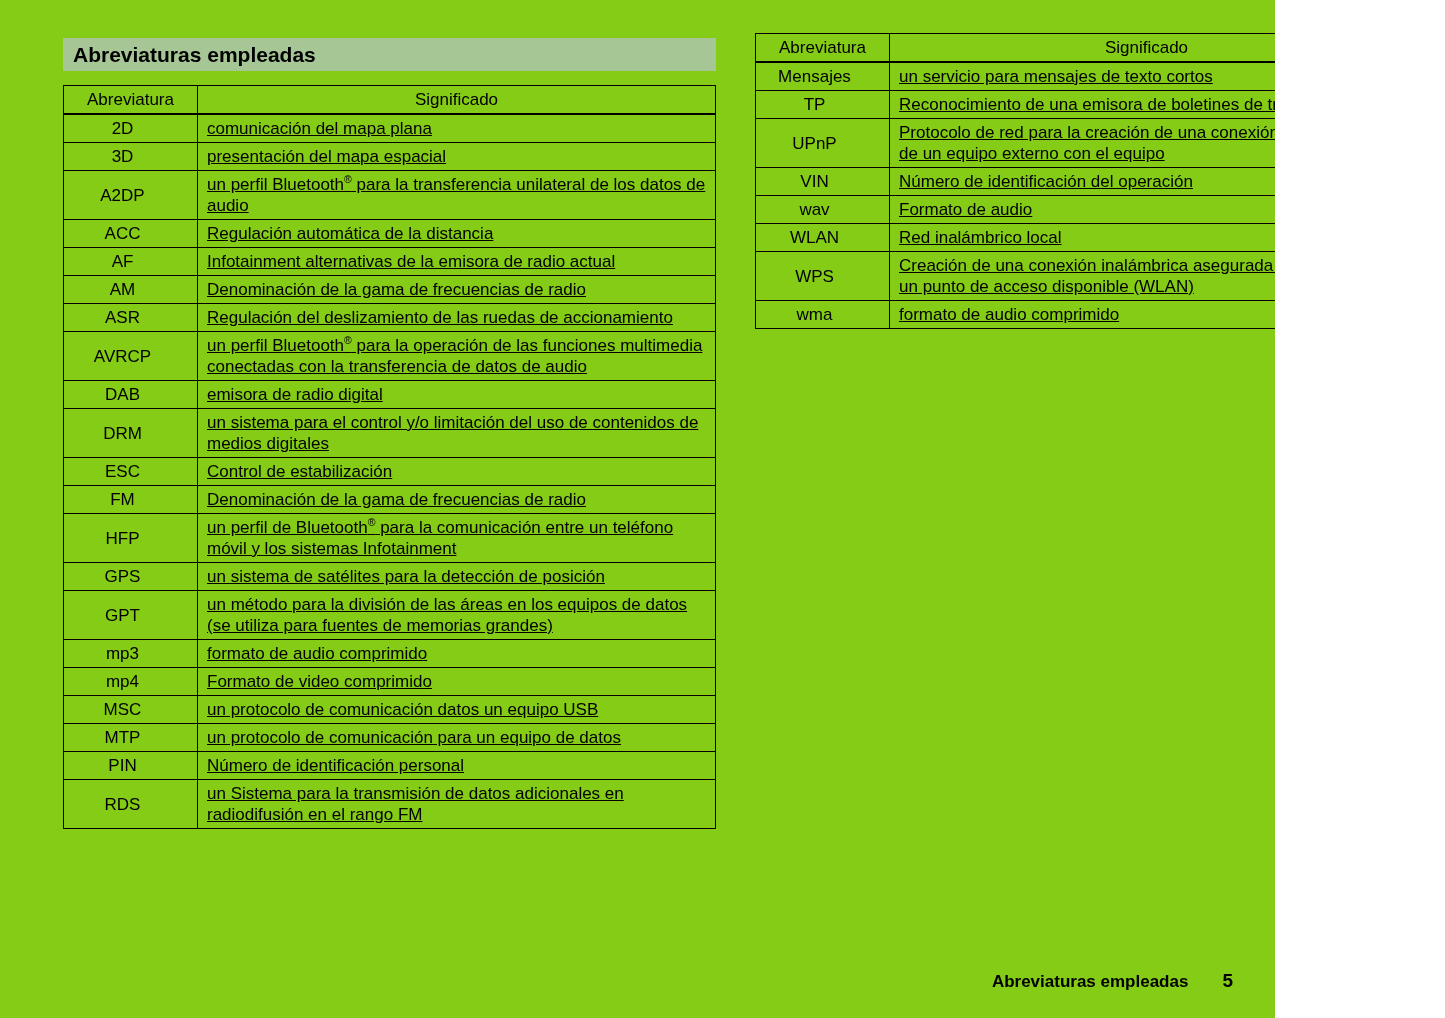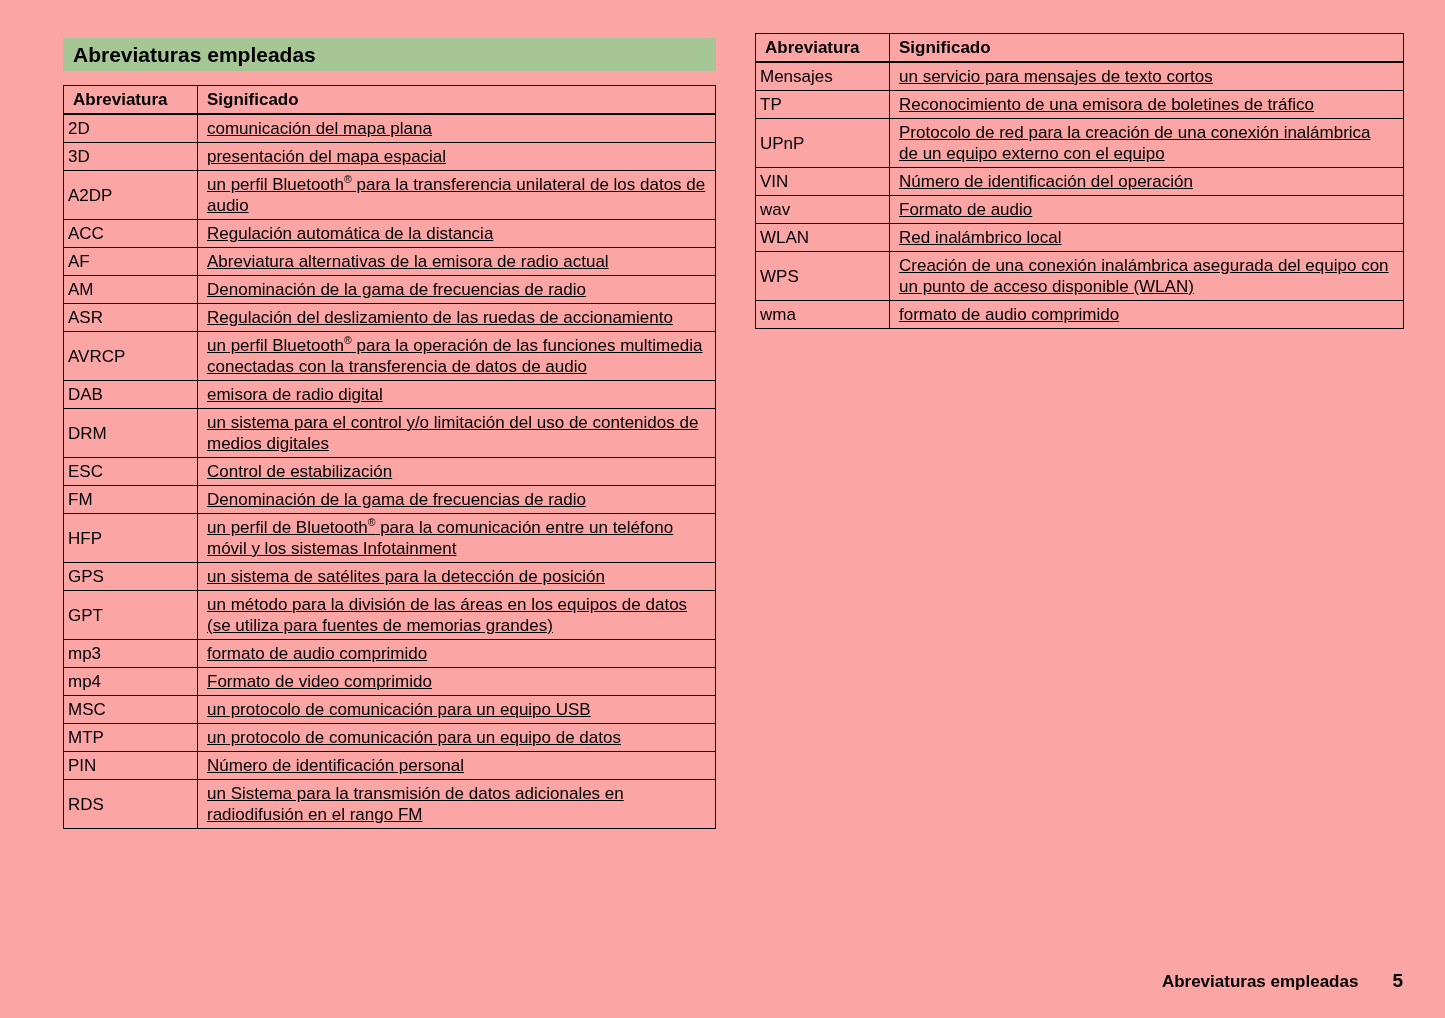--- a/index.html
+++ b/index.html
@@ -4,23 +4,23 @@
 <style>
   html, body {
     margin: 0;
     padding: 0;
     background: #ffffff;
     font-family: "Liberation Sans", sans-serif;
     color: #000;
   }
   .page {
     position: relative;
-    width: 1445px;
+    width: 1275px;
     height: 1018px;
-    background: #fca5a5;
+    background: #84cc16;
     overflow: hidden;
   }
   .col-left {
     position: absolute;
     left: 63px;
     top: 38px;
     width: 653px;
   }
   .col-right {
     position: absolute;
@@ -46,27 +46,27 @@
   table.abbr-table th,
   table.abbr-table td {
     border: 1px solid #000;
     font-size: 17px;
     line-height: 21px;
     padding: 3px 9px;
     vertical-align: middle;
     box-sizing: border-box;
   }
   table.abbr-table th {
-    text-align: left;
-    font-weight: bold;
+    text-align: center;
+    font-weight: normal;
     border-bottom-width: 2px;
   }
   table.abbr-table col.c-abbr { width: 134px; }
   table.abbr-table td.abbr {
-    text-align: left;
+    text-align: center;
     padding-left: 4px;
     padding-right: 20px;
   }
   table.abbr-table td.meaning {
     text-align: left;
     text-decoration: underline;
   }
   sup {
     font-size: 0.62em;
     vertical-align: super;
@@ -119,21 +119,21 @@
           <tr>
             <td class="abbr">A2DP</td>
             <td class="meaning">un perfil Bluetooth<sup>®</sup> para la transferencia unilateral de los datos de audio</td>
           </tr>
           <tr>
             <td class="abbr">ACC</td>
             <td class="meaning">Regulación automática de la distancia</td>
           </tr>
           <tr>
             <td class="abbr">AF</td>
-            <td class="meaning">Abreviatura alternativas de la emisora de radio actual</td>
+            <td class="meaning">Infotainment alternativas de la emisora de radio actual</td>
           </tr>
           <tr>
             <td class="abbr">AM</td>
             <td class="meaning">Denominación de la gama de frecuencias de radio</td>
           </tr>
           <tr>
             <td class="abbr">ASR</td>
             <td class="meaning">Regulación del deslizamiento de las ruedas de accionamiento</td>
           </tr>
           <tr>
@@ -171,21 +171,21 @@
           <tr>
             <td class="abbr">mp3</td>
             <td class="meaning">formato de audio comprimido</td>
           </tr>
           <tr>
             <td class="abbr">mp4</td>
             <td class="meaning">Formato de video comprimido</td>
           </tr>
           <tr>
             <td class="abbr">MSC</td>
-            <td class="meaning">un protocolo de comunicación para un equipo USB</td>
+            <td class="meaning">un protocolo de comunicación datos un equipo USB</td>
           </tr>
           <tr>
             <td class="abbr">MTP</td>
             <td class="meaning">un protocolo de comunicación para un equipo de datos</td>
           </tr>
           <tr>
             <td class="abbr">PIN</td>
             <td class="meaning">Número de identificación personal</td>
           </tr>
           <tr>

